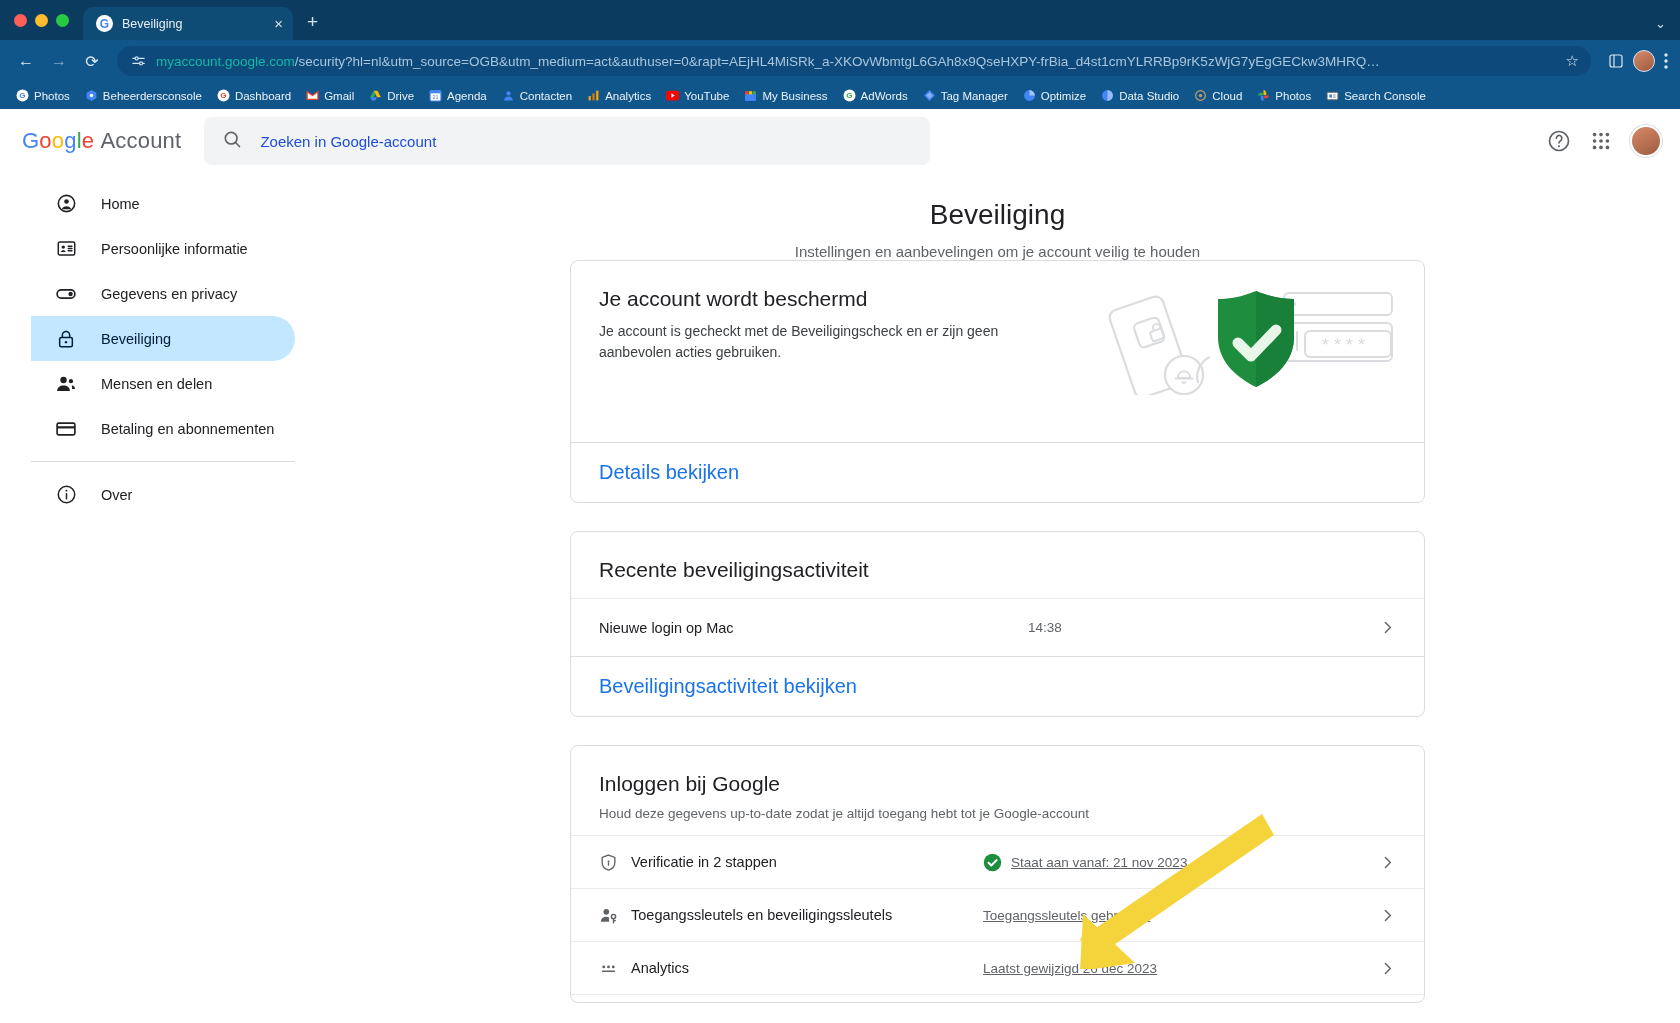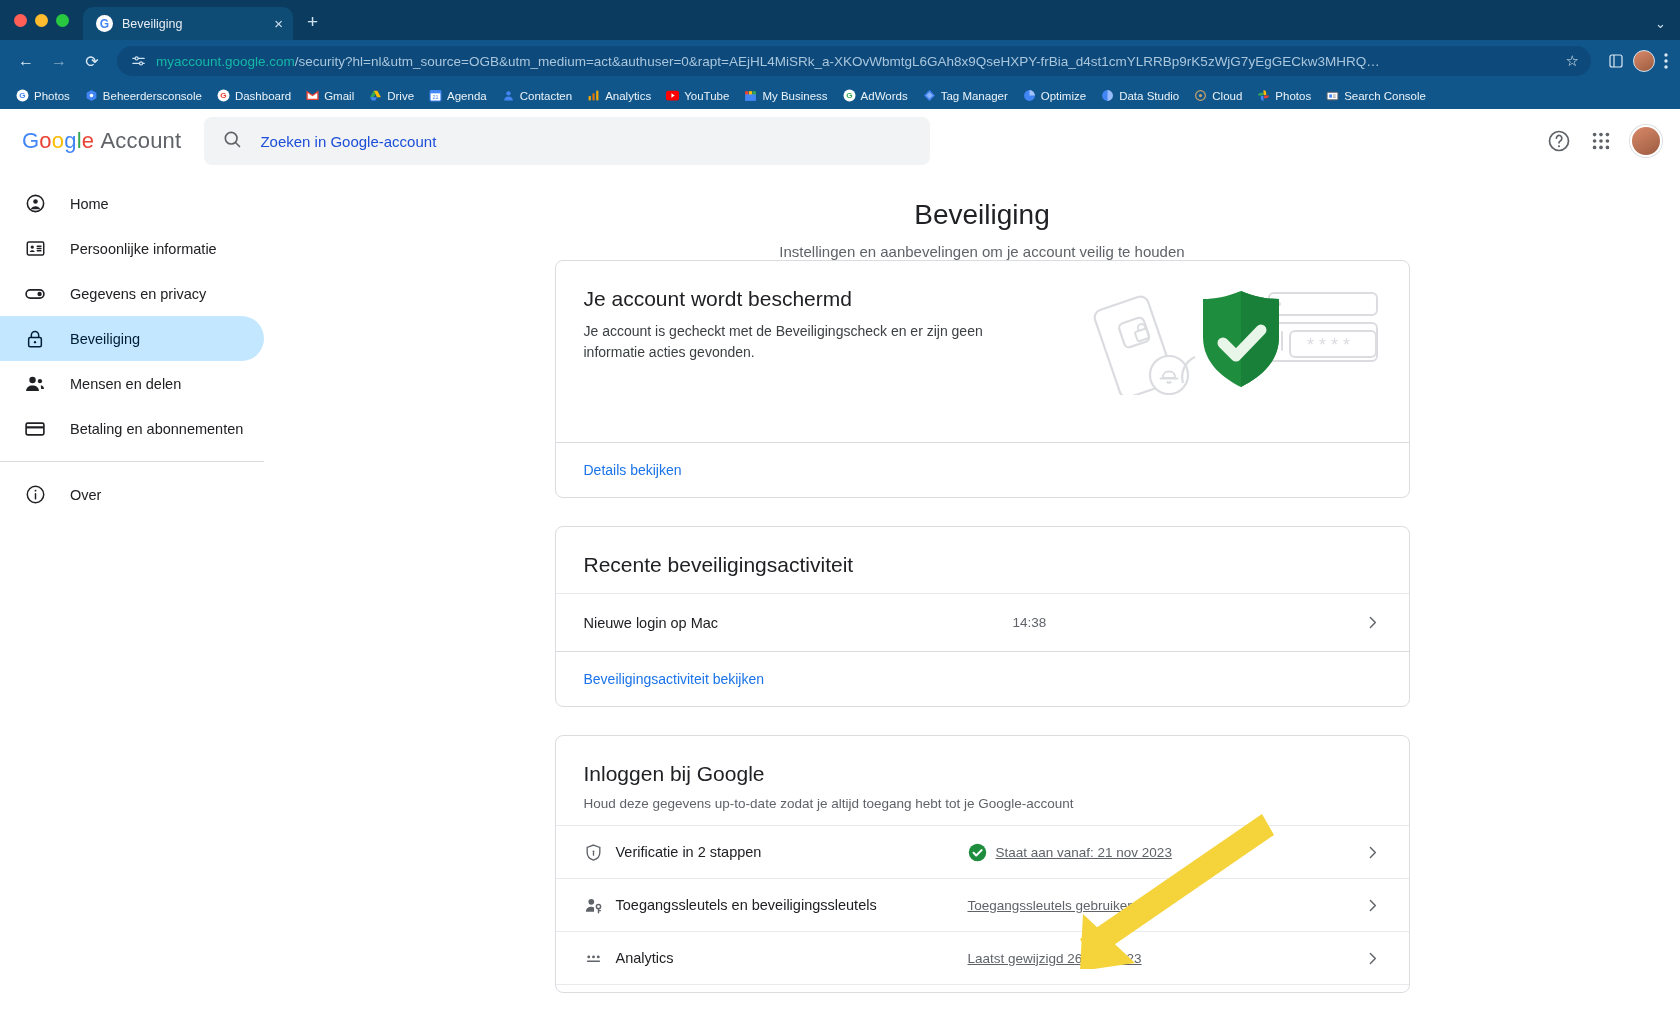--- a/index.html
+++ b/index.html
@@ -101,21 +101,21 @@
   .hdr-ico { width: 26px; height: 26px; display: flex; align-items: center; justify-content: center; color: #5f6368; cursor: pointer; }
   .hdr-avatar {
     width: 32px; height: 32px; border-radius: 50%;
     background: linear-gradient(150deg,#d98a6a,#9c5b3f); cursor: pointer;
     border: 2px solid #fff; box-shadow: 0 0 0 1px #dadce0;
   }
 
   .body-wrap { display: flex; height: calc(100% - 64px); }
 
   
-  .sidebar { width: 284px; flex: none; padding-top: 8px; }
+  .sidebar { width: 284px; flex: none; padding-top: 8px; margin-left: 31px; }
   .side-item {
     height: 45px; display: flex; align-items: center; gap: 24px;
     padding-left: 24px; margin-right: 20px;
     border-radius: 0 24px 24px 0; cursor: pointer; color: #202124;
   }
   .side-item.active { background: #c2e7ff; color: #001d35; }
   .side-item.active .side-label { color: #001d35; }
   .side-ico { width: 22px; height: 22px; flex: none; display: flex; align-items: center; justify-content: center; }
   .side-label { font-size: 14.5px; }
   .side-sep { height: 1px; background: #dadce0; margin: 10px 20px 10px 0; }
@@ -133,21 +133,21 @@
   .card-pad { padding: 26px 28px 20px 28px; }
   .card-h1 { font-size: 21px; font-weight: 400; color: #202124; }
   .card-h2 { font-size: 21px; font-weight: 400; color: #202124; }
   .card-desc { font-size: 14px; color: #3c4043; line-height: 1.5; margin-top: 10px; max-width: 460px; }
   .card-sub { font-size: 13.5px; color: #5f6368; margin-top: 10px; }
 
   .protect-row { display: flex; align-items: flex-start; position: relative; min-height: 135px; }
   .protect-art { position: absolute; right: 0; top: -4px; }
 
   .card-foot { border-top: 1px solid #dadce0; padding: 18px 28px; }
-  .link { color: #1a73e8; font-size: 14px; cursor: pointer; }
+  .link { color: #1a73e8; font-size: 20px; cursor: pointer; }
 
   .actrow {
     display: flex; align-items: center; padding: 16px 28px; height: 58px;
     border-top: 1px solid #e8eaed; cursor: pointer;
   }
   .actrow .title { font-size: 14.5px; color: #202124; width: 385px; }
   .actrow .meta { font-size: 13.5px; color: #5f6368; flex: 1; margin-left: 44px; }
   .chev { color: #5f6368; font-size: 17px; display: flex; }
 
   .listrow {
@@ -495,21 +495,21 @@
 
       <div class="main">
         <div class="page-title">Beveiliging</div>
         <div class="page-sub">Instellingen en aanbevelingen om je account veilig te houden</div>
 
         <div class="card">
           <div class="card-pad">
             <div class="protect-row">
               <div>
                 <div class="card-h1">Je account wordt beschermd</div>
-                <div class="card-desc">Je account is gecheckt met de Beveiligingscheck en er zijn geen informatie acties gevonden.</div>
+                <div class="card-desc">Je account is gecheckt met de Beveiligingscheck en er zijn geen aanbevolen acties gebruiken.</div>
               </div>
               <div class="protect-art">
                 <svg width="290" height="112" viewBox="0 0 290 112">
                   <g stroke="#dadce0" stroke-width="2.2" fill="#fff">
                     <rect x="15" y="18" width="56" height="92" rx="8" transform="rotate(-19 43 64)"></rect>
                     <rect x="30" y="37" width="26" height="25" rx="5" transform="rotate(-19 43 49)"></rect>
                   </g>
                   <g stroke="#dadce0" stroke-width="2" fill="none">
                     <path d="M47.5 47.5v-3a3.6 3.6 0 017.2 0v3" transform="rotate(-19 51 46)"></path>
                     <rect x="45" y="47" width="12" height="10" rx="2" fill="#fff" transform="rotate(-19 51 52)"></rect>

